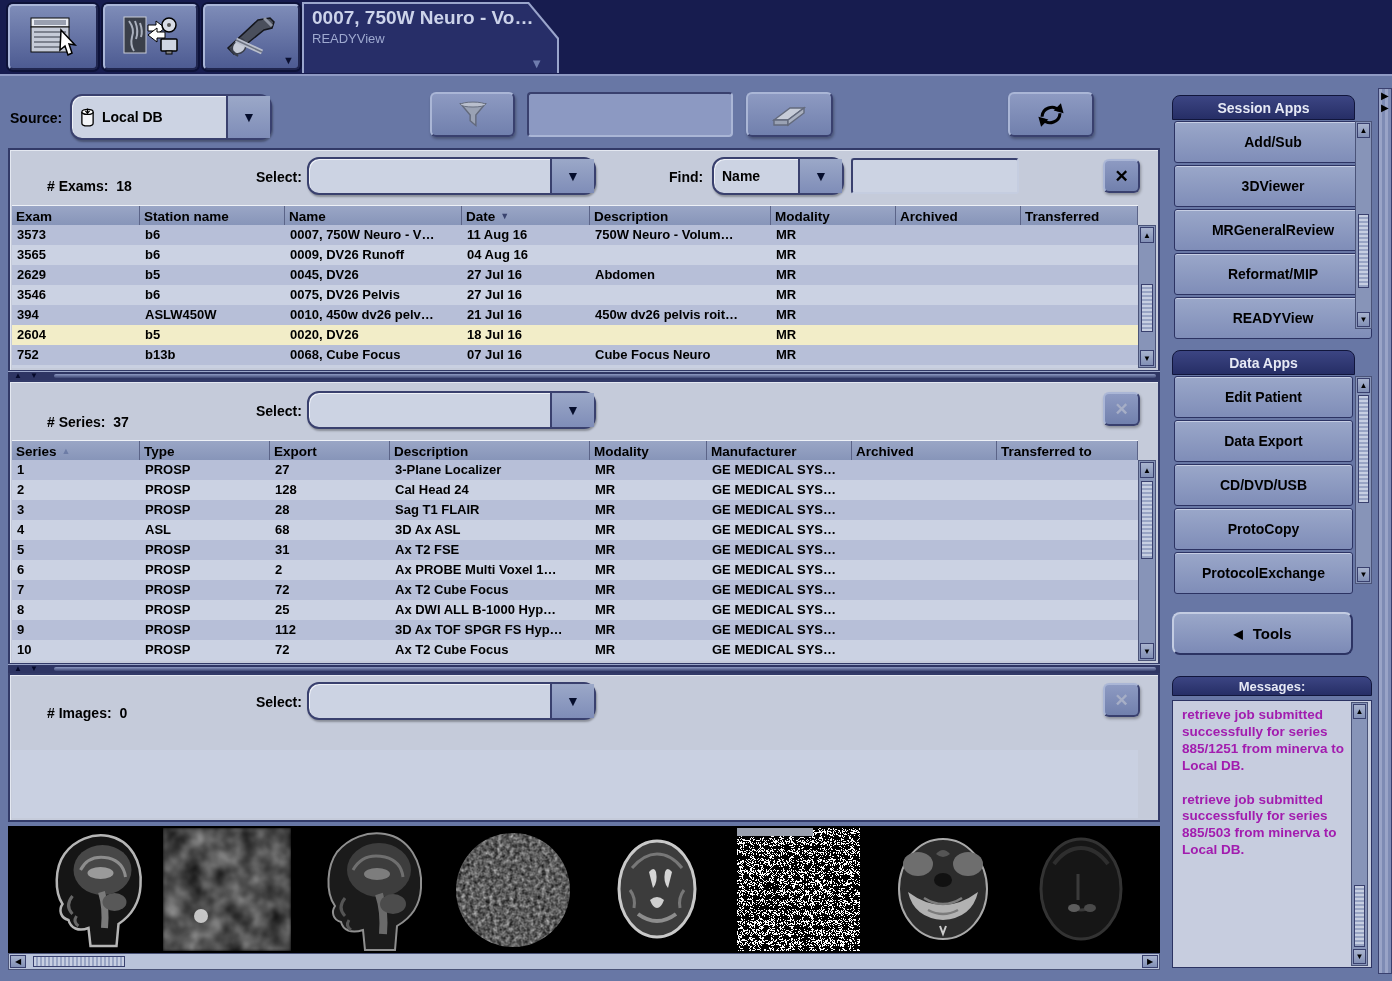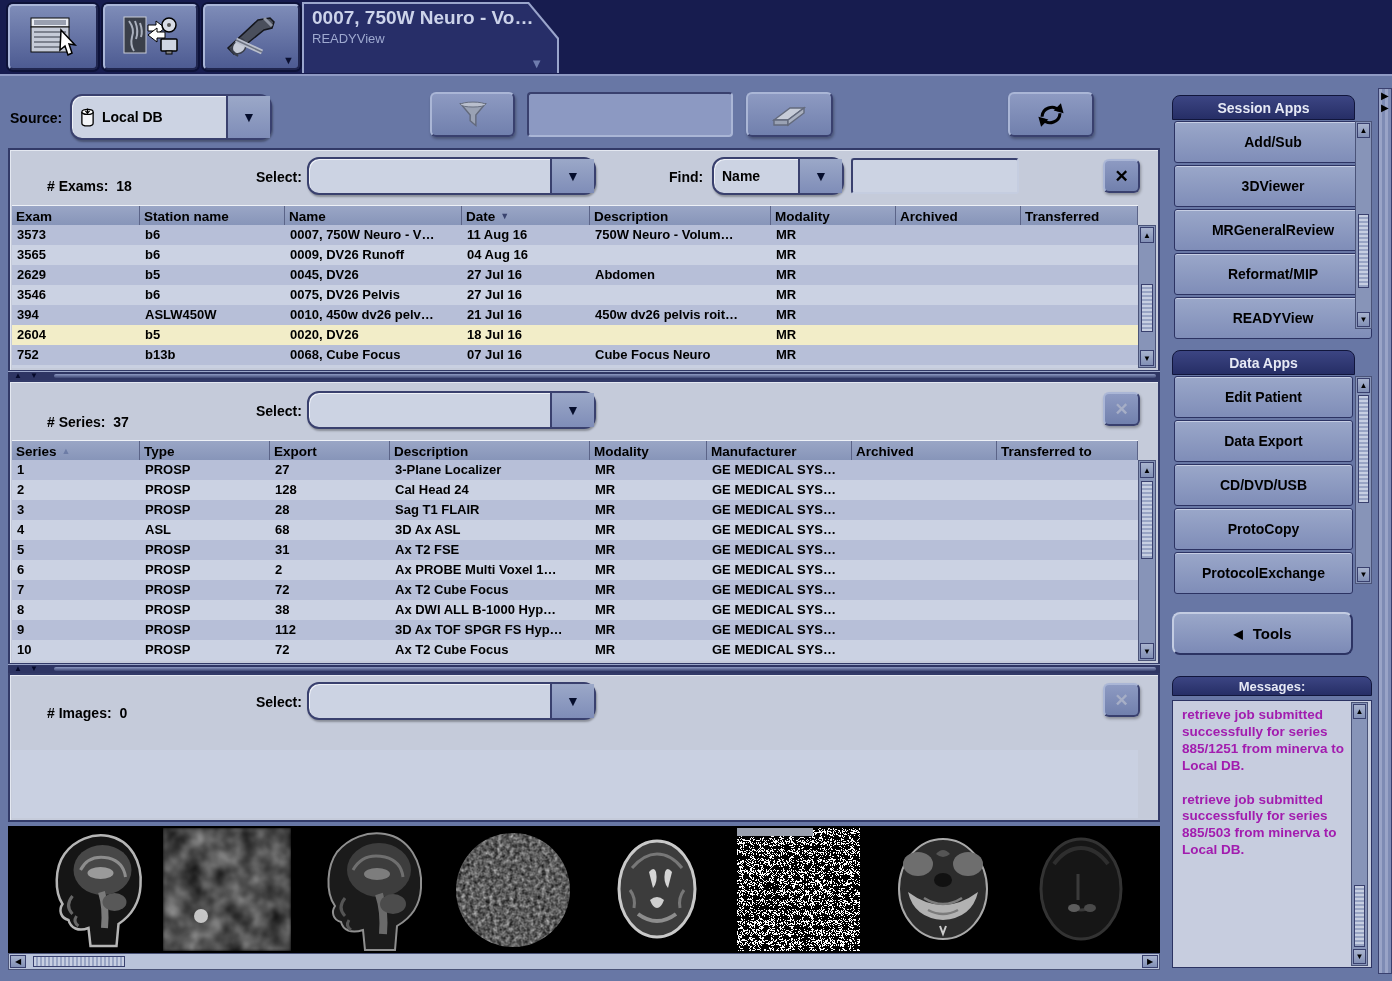--- a/index.html
+++ b/index.html
@@ -447,21 +447,21 @@
           <div class="td">72</div>
           <div class="td">Ax T2 Cube Focus</div>
           <div class="td">MR</div>
           <div class="td">GE MEDICAL SYS…</div>
           <div class="td"></div>
           <div class="td"></div>
         </div>
         <div class="trow grid-series">
           <div class="td">8</div>
           <div class="td">PROSP</div>
-          <div class="td">38</div>
+          <div class="td">25</div>
           <div class="td">Ax DWI ALL B-1000 Hyp…</div>
           <div class="td">MR</div>
           <div class="td">GE MEDICAL SYS…</div>
           <div class="td"></div>
           <div class="td"></div>
         </div>
         <div class="trow grid-series">
           <div class="td">9</div>
           <div class="td">PROSP</div>
           <div class="td">112</div>

